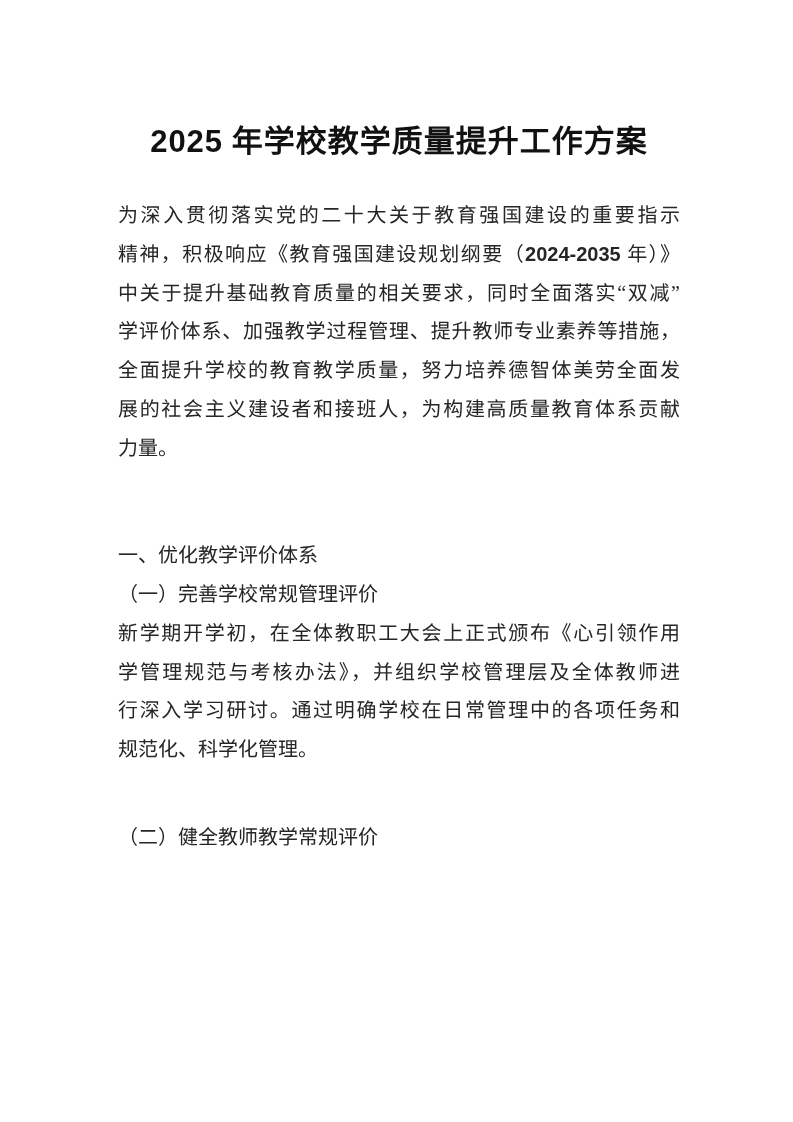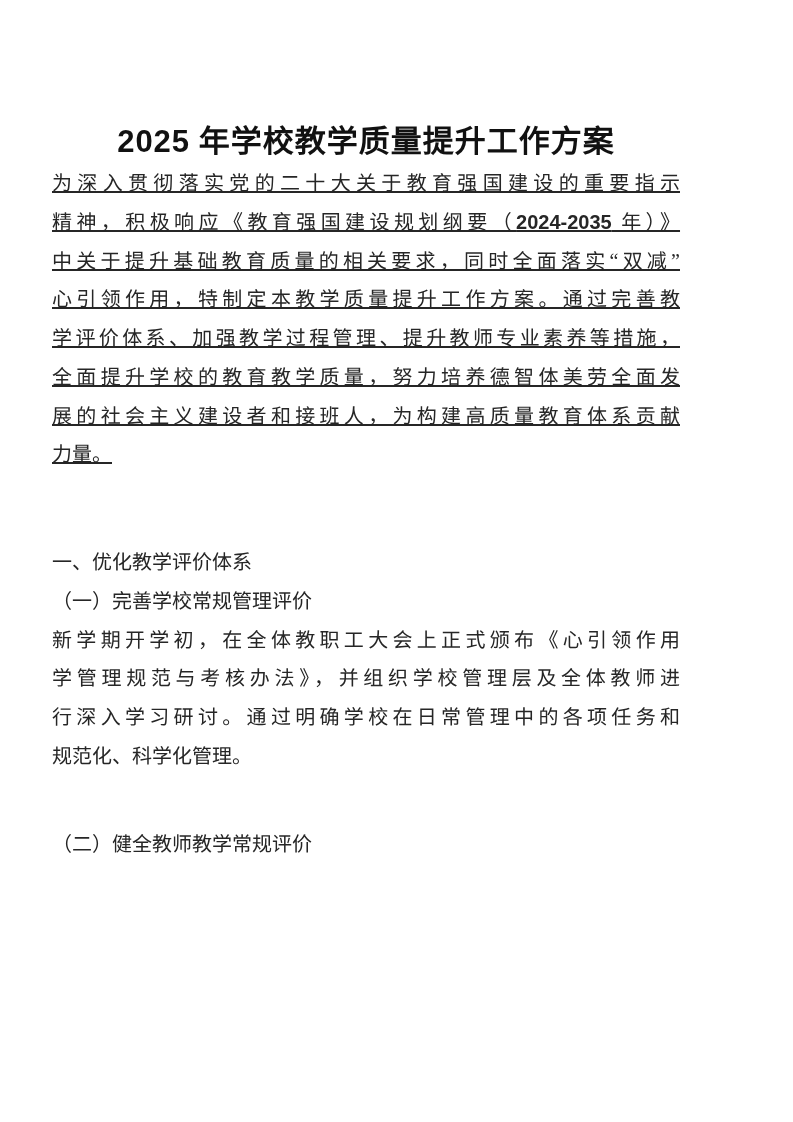--- a/index.html
+++ b/index.html
@@ -6,21 +6,21 @@
   .page{
     position:relative;
     width:793px;
     height:1122px;
     background:#ffffff;
     overflow:hidden;
     font-family:"Liberation Serif", serif;
     color:#262626;
   }
   .content{
-    padding:0 113px 0 52px;
+    padding:0 113px 0 118px;
   }
   .doc-title{
     margin:120px 0 0 0;
     font-size:31px;
     line-height:44px;
     font-weight:700;
     text-align:center;
     color:#111111;
     letter-spacing:1px;
   }
@@ -33,37 +33,36 @@
     line-height:38.75px;
     text-align:justify;
     text-justify:inter-character;
     color:#262626;
     white-space:nowrap;
   }
   .line.fill{
     white-space:normal;
     text-align-last:justify;
   }
-  .intro-para{text-decoration:underline;}
+  .intro-para{margin-top:32px;}
   .section-block{margin-top:69px;}
   .section-block-2{margin-top:49px;}
 </style>
 </head>
 <body>
 
 <div class="page">
   <div class="content">
 
     <h1 class="doc-title"><span class="num">2025</span><span> 年学校教学质量提升工作方案</span></h1>
 
     <div class="intro-para">
       <div class="line fill">为深入贯彻落实党的二十大关于教育强国建设的重要指示</div>
       <div class="line fill"><span>精神，积极响应《教育强国建设规划纲要（</span><span class="num">2024-2035</span><span> 年）》</span></div>
       <div class="line fill">中关于提升基础教育质量的相关要求，同时全面落实“双减”</div>
-      <div class="line fill">心引领作用，特制定本教学质量提升工作方案。通过完善教</div>
       <div class="line fill">学评价体系、加强教学过程管理、提升教师专业素养等措施，</div>
       <div class="line fill">全面提升学校的教育教学质量，努力培养德智体美劳全面发</div>
       <div class="line fill">展的社会主义建设者和接班人，为构建高质量教育体系贡献</div>
       <div class="line">力量。</div>
     </div>
 
     <div class="section-block">
       <div class="line">一、优化教学评价体系</div>
       <div class="line">（一）完善学校常规管理评价</div>
       <div class="line fill">新学期开学初，在全体教职工大会上正式颁布《心引领作用</div>

